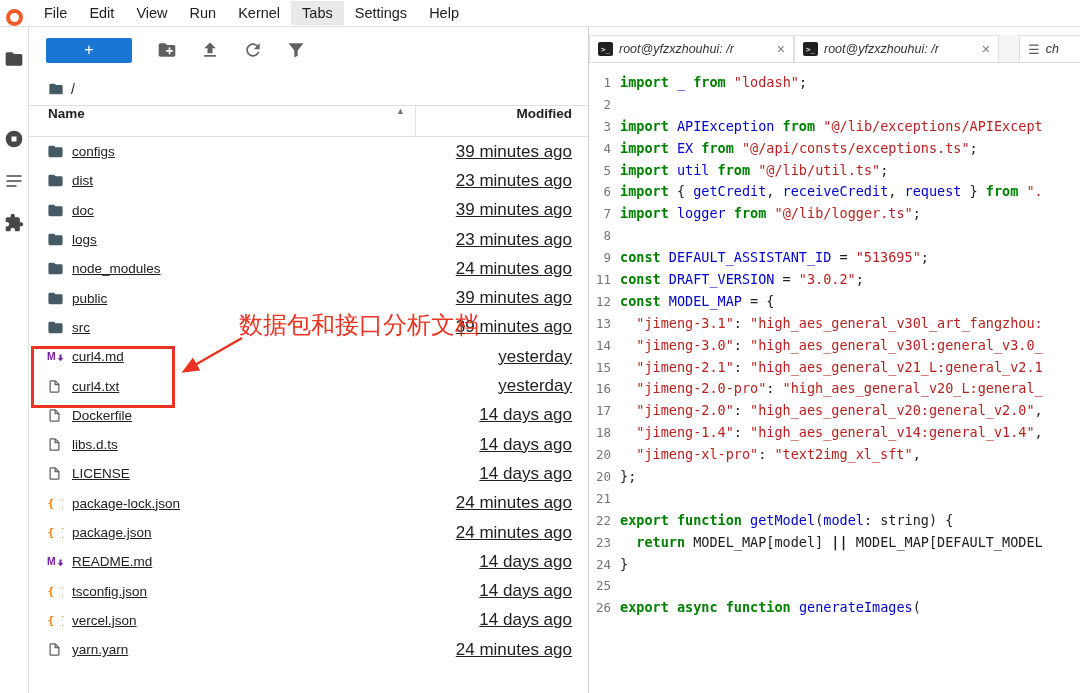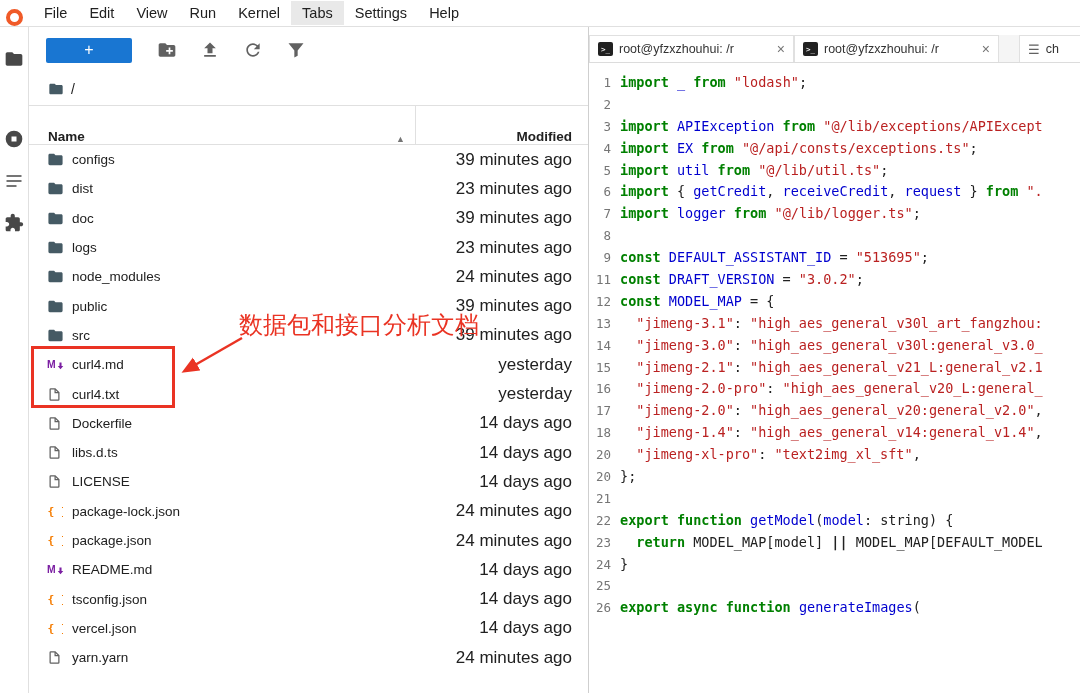--- a/index.html
+++ b/index.html
@@ -23,43 +23,43 @@
   .ab-gap { margin-top: 22px; }
 
   
   .file-browser { width: 560px; flex-shrink: 0; border-right: 1px solid #cfcfcf; position: relative; background: #fff; }
   .fb-toolbar { height: 46px; display: flex; align-items: center; padding-left: 17px; gap: 23px; }
   .new-btn { width: 86px; height: 25px; background: #1976d2; border: none; border-radius: 2px; color: #fff; font-size: 16px; line-height: 22px; cursor: pointer; margin-right: 2px; }
   .tb-icon { width: 20px; height: 20px; display: block; }
   .tb-icon svg { width: 20px; height: 20px; }
   .fb-breadcrumb { height: 32px; display: flex; align-items: center; padding-left: 19px; gap: 7px; font-size: 14px; color: #212121; }
   .bc-folder svg { width: 16px; height: 16px; display: block; }
-  .fb-header { height: 40px; display: flex; align-items: flex-end; border-top: 1px solid #e0e0e0; border-bottom: 1px solid #e0e0e0; font-size: 13.5px; font-weight: bold; }
+  .fb-header { height: 32px; display: flex; align-items: flex-start; border-top: 1px solid #e0e0e0; border-bottom: 1px solid #e0e0e0; font-size: 13.5px; font-weight: bold; }
   .col-name { padding-left: 19px; }
   .sort-icon { margin-left: auto; margin-right: 10px; font-size: 9px; color: #757575; font-weight: normal; }
   .col-div { width: 1px; height: 100%; background: #e0e0e0; }
   .col-modified { width: 172px; text-align: right; padding-right: 16px; }
 
   .fb-list {}
-  .fb-row { height: 29.3px; display: flex; align-items: center; padding-left: 18px; font-size: 13.5px; }
+  .fb-row { height: 29.3px; display: flex; align-items: center; padding-left: 18px; font-size: 13.5px; text-decoration: underline; }
   .f-icon { width: 18px; margin-right: 7px; display: flex; align-items: center; }
   .f-icon svg { display: block; }
   .modified { margin-left: auto; padding-right: 16px; font-size: 17px; color: #212121; }
 
   
   .ann-box { position: absolute; left: 2px; top: 319px; width: 144px; height: 62px; border: 3px solid #ea3323; pointer-events: none; }
   .ann-text { position: absolute; left: 210px; top: 282px; font-size: 24px; color: #ea3323; white-space: nowrap; pointer-events: none; }
   .ann-arrow { position: absolute; left: 145px; top: 303px; pointer-events: none; }
 
   
   .editor { flex: 1; display: flex; flex-direction: column; padding-top: 8px; background: #fff; min-width: 0; }
   .tab-bar { height: 28px; background: #f5f5f5; border-bottom: 1px solid #dcdcdc; display: flex; align-items: flex-end; overflow: hidden; }
   .tab { height: 27px; width: 205px; flex-shrink: 0; background: #fff; border: 1px solid #e0e0e0; border-bottom: none; display: flex; align-items: center; gap: 6px; padding: 0 8px; font-size: 12.5px; color: #333; }
   .tab.tab-cut { width: 70px; margin-left: 20px; }
-  .tab-label { white-space: nowrap; overflow: hidden; }
+  .tab-label { white-space: nowrap; overflow: hidden; font-style: italic; }
   .tab-close { margin-left: auto; color: #757575; font-size: 14px; line-height: 14px; cursor: pointer; }
   .term-ic { width: 15px; height: 14px; background: #212121; border-radius: 2px; color: #fff; font-size: 7.5px; font-family: "DejaVu Sans Mono", monospace; display: flex; align-items: center; justify-content: center; flex-shrink: 0; }
   .file-ic { color: #616161; font-size: 13px; flex-shrink: 0; }
 
   .code-area { padding-top: 9px; overflow: hidden; flex: 1; }
   .code-line { display: flex; height: 21.9px; line-height: 21.9px; font-family: "DejaVu Sans Mono", monospace; font-size: 13.5px; white-space: pre; }
   .gutter { width: 31px; flex-shrink: 0; text-align: right; padding-right: 9px; color: #757575; font-size: 12.5px; }
   .code-text { white-space: pre; }
   .tok-kw { color: #008000; font-weight: bold; }
   .tok-def { color: #0000cf; }

